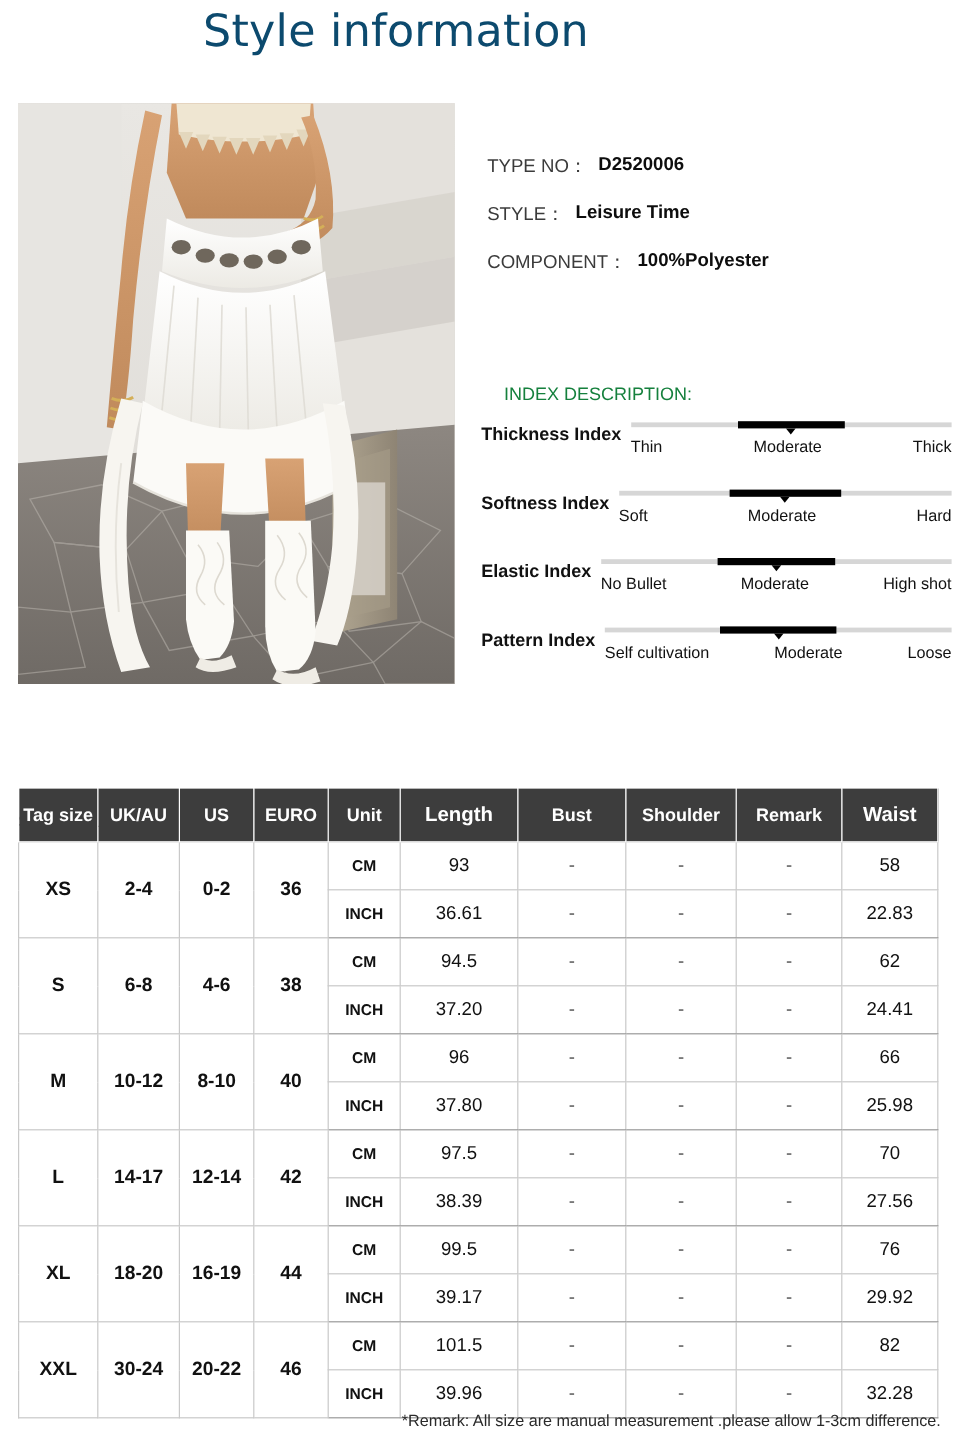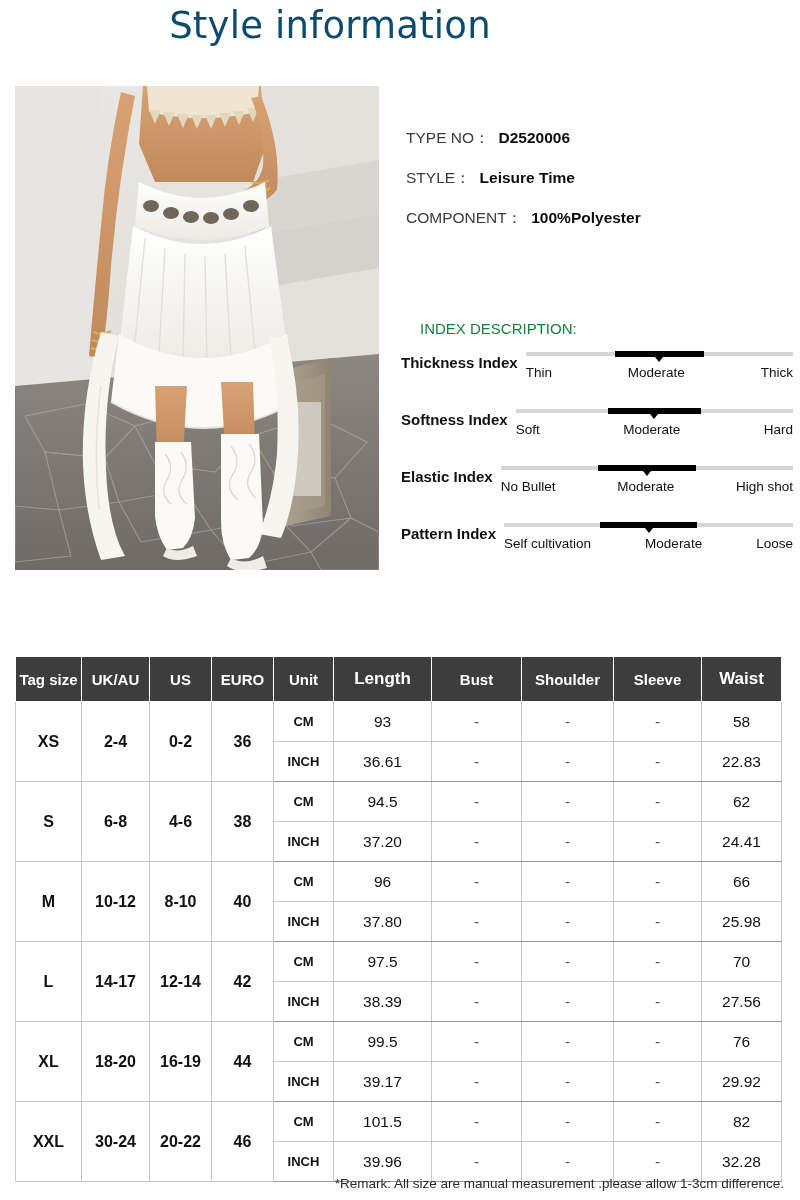--- a/index.html
+++ b/index.html
@@ -298,21 +298,21 @@
   <thead>
     <tr>
       <th>Tag size</th>
       <th>UK/AU</th>
       <th>US</th>
       <th>EURO</th>
       <th>Unit</th>
       <th class="big">Length</th>
       <th>Bust</th>
       <th>Shoulder</th>
-      <th>Sleeve</th>
+      <th>Remark</th>
       <th class="big">Waist</th>
     </tr>
   </thead>
   <tbody>
 
     <tr>
       <td class="sz" rowspan="2">XS</td>
       <td class="sz" rowspan="2">2-4</td>
       <td class="sz" rowspan="2">0-2</td>
       <td class="sz" rowspan="2">36</td>

